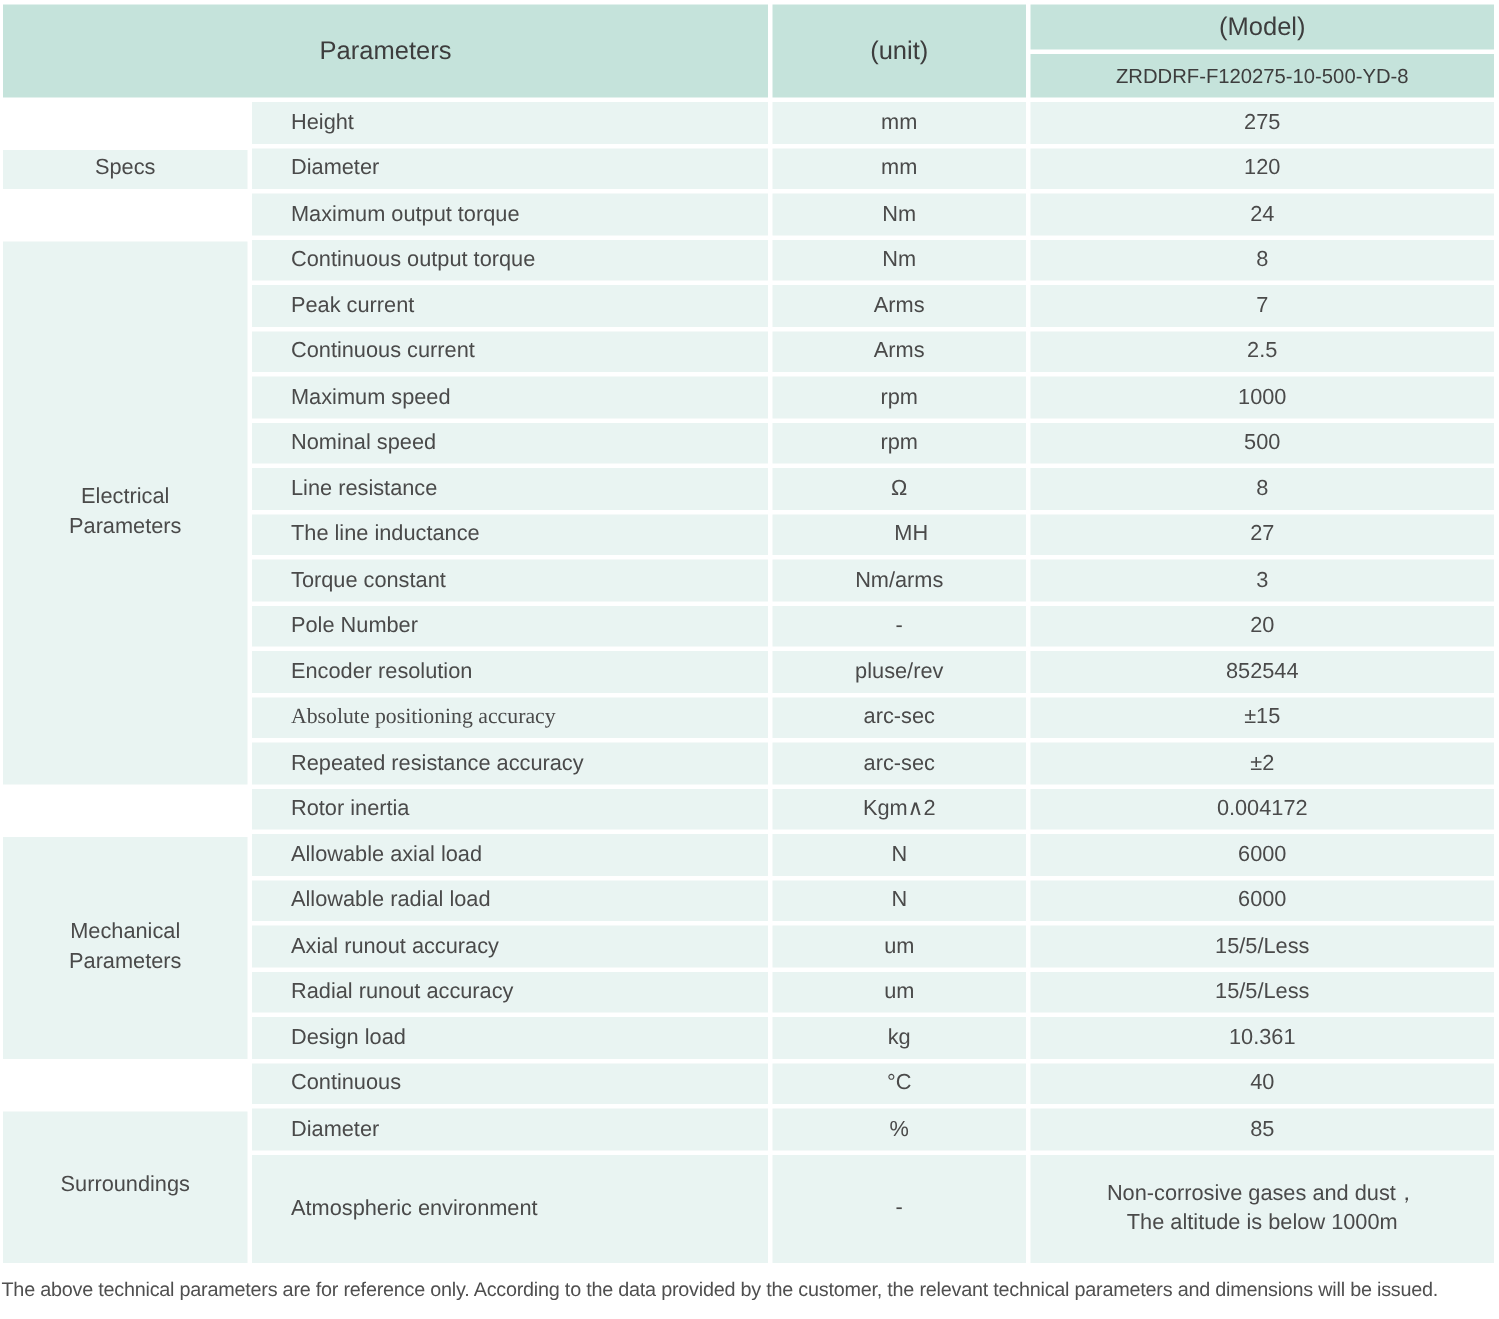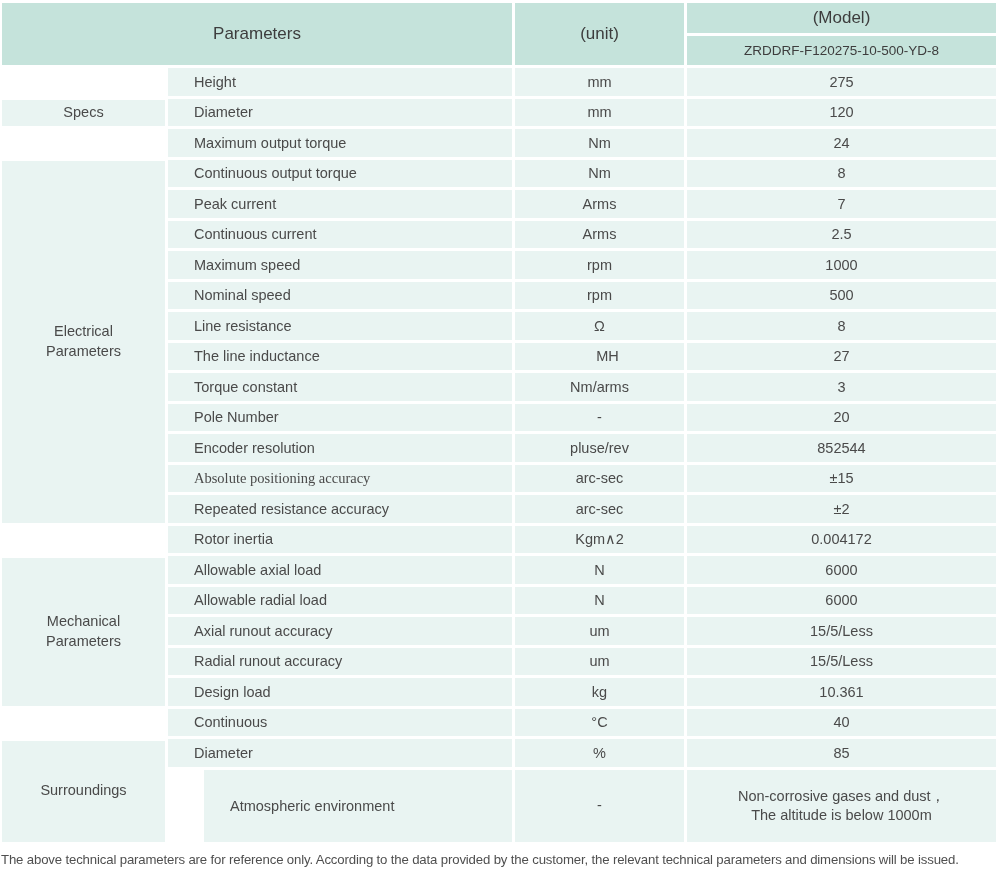--- a/index.html
+++ b/index.html
@@ -128,19 +128,19 @@
     <div class="cell name" style="grid-area: 23 / 2 / auto / 3;">Design load</div>
     <div class="cell center" style="grid-area: 23 / 3 / auto / 4;">kg</div>
     <div class="cell center" style="grid-area: 23 / 4 / auto / 5;">10.361</div>
     <div class="cell section" style="grid-area: 24 / 1 / 27 / 2;">Surroundings</div>
     <div class="cell name" style="grid-area: 24 / 2 / auto / 3;">Continuous</div>
     <div class="cell center" style="grid-area: 24 / 3 / auto / 4;">°C</div>
     <div class="cell center" style="grid-area: 24 / 4 / auto / 5;">40</div>
     <div class="cell name" style="grid-area: 25 / 2 / auto / 3;">Diameter</div>
     <div class="cell center" style="grid-area: 25 / 3 / auto / 4;">%</div>
     <div class="cell center" style="grid-area: 25 / 4 / auto / 5;">85</div>
-    <div class="cell name" style="grid-area: 26 / 2 / auto / 3; margin-left: 36px;">Atmospheric environment</div>
+    <div class="cell name" style="grid-area: 26 / 2 / auto / 3;">Atmospheric environment</div>
     <div class="cell center" style="grid-area: 26 / 3 / auto / 4;">-</div>
     <div class="cell center" style="grid-area: 26 / 4 / auto / 5;">Non-corrosive gases and dust，
 The altitude is below 1000m</div>
   </div>
 
 <div class="footnote">The above technical parameters are for reference only. According to the data provided by the customer, the relevant technical parameters and dimensions will be issued.</div>
 
 </body></html>

